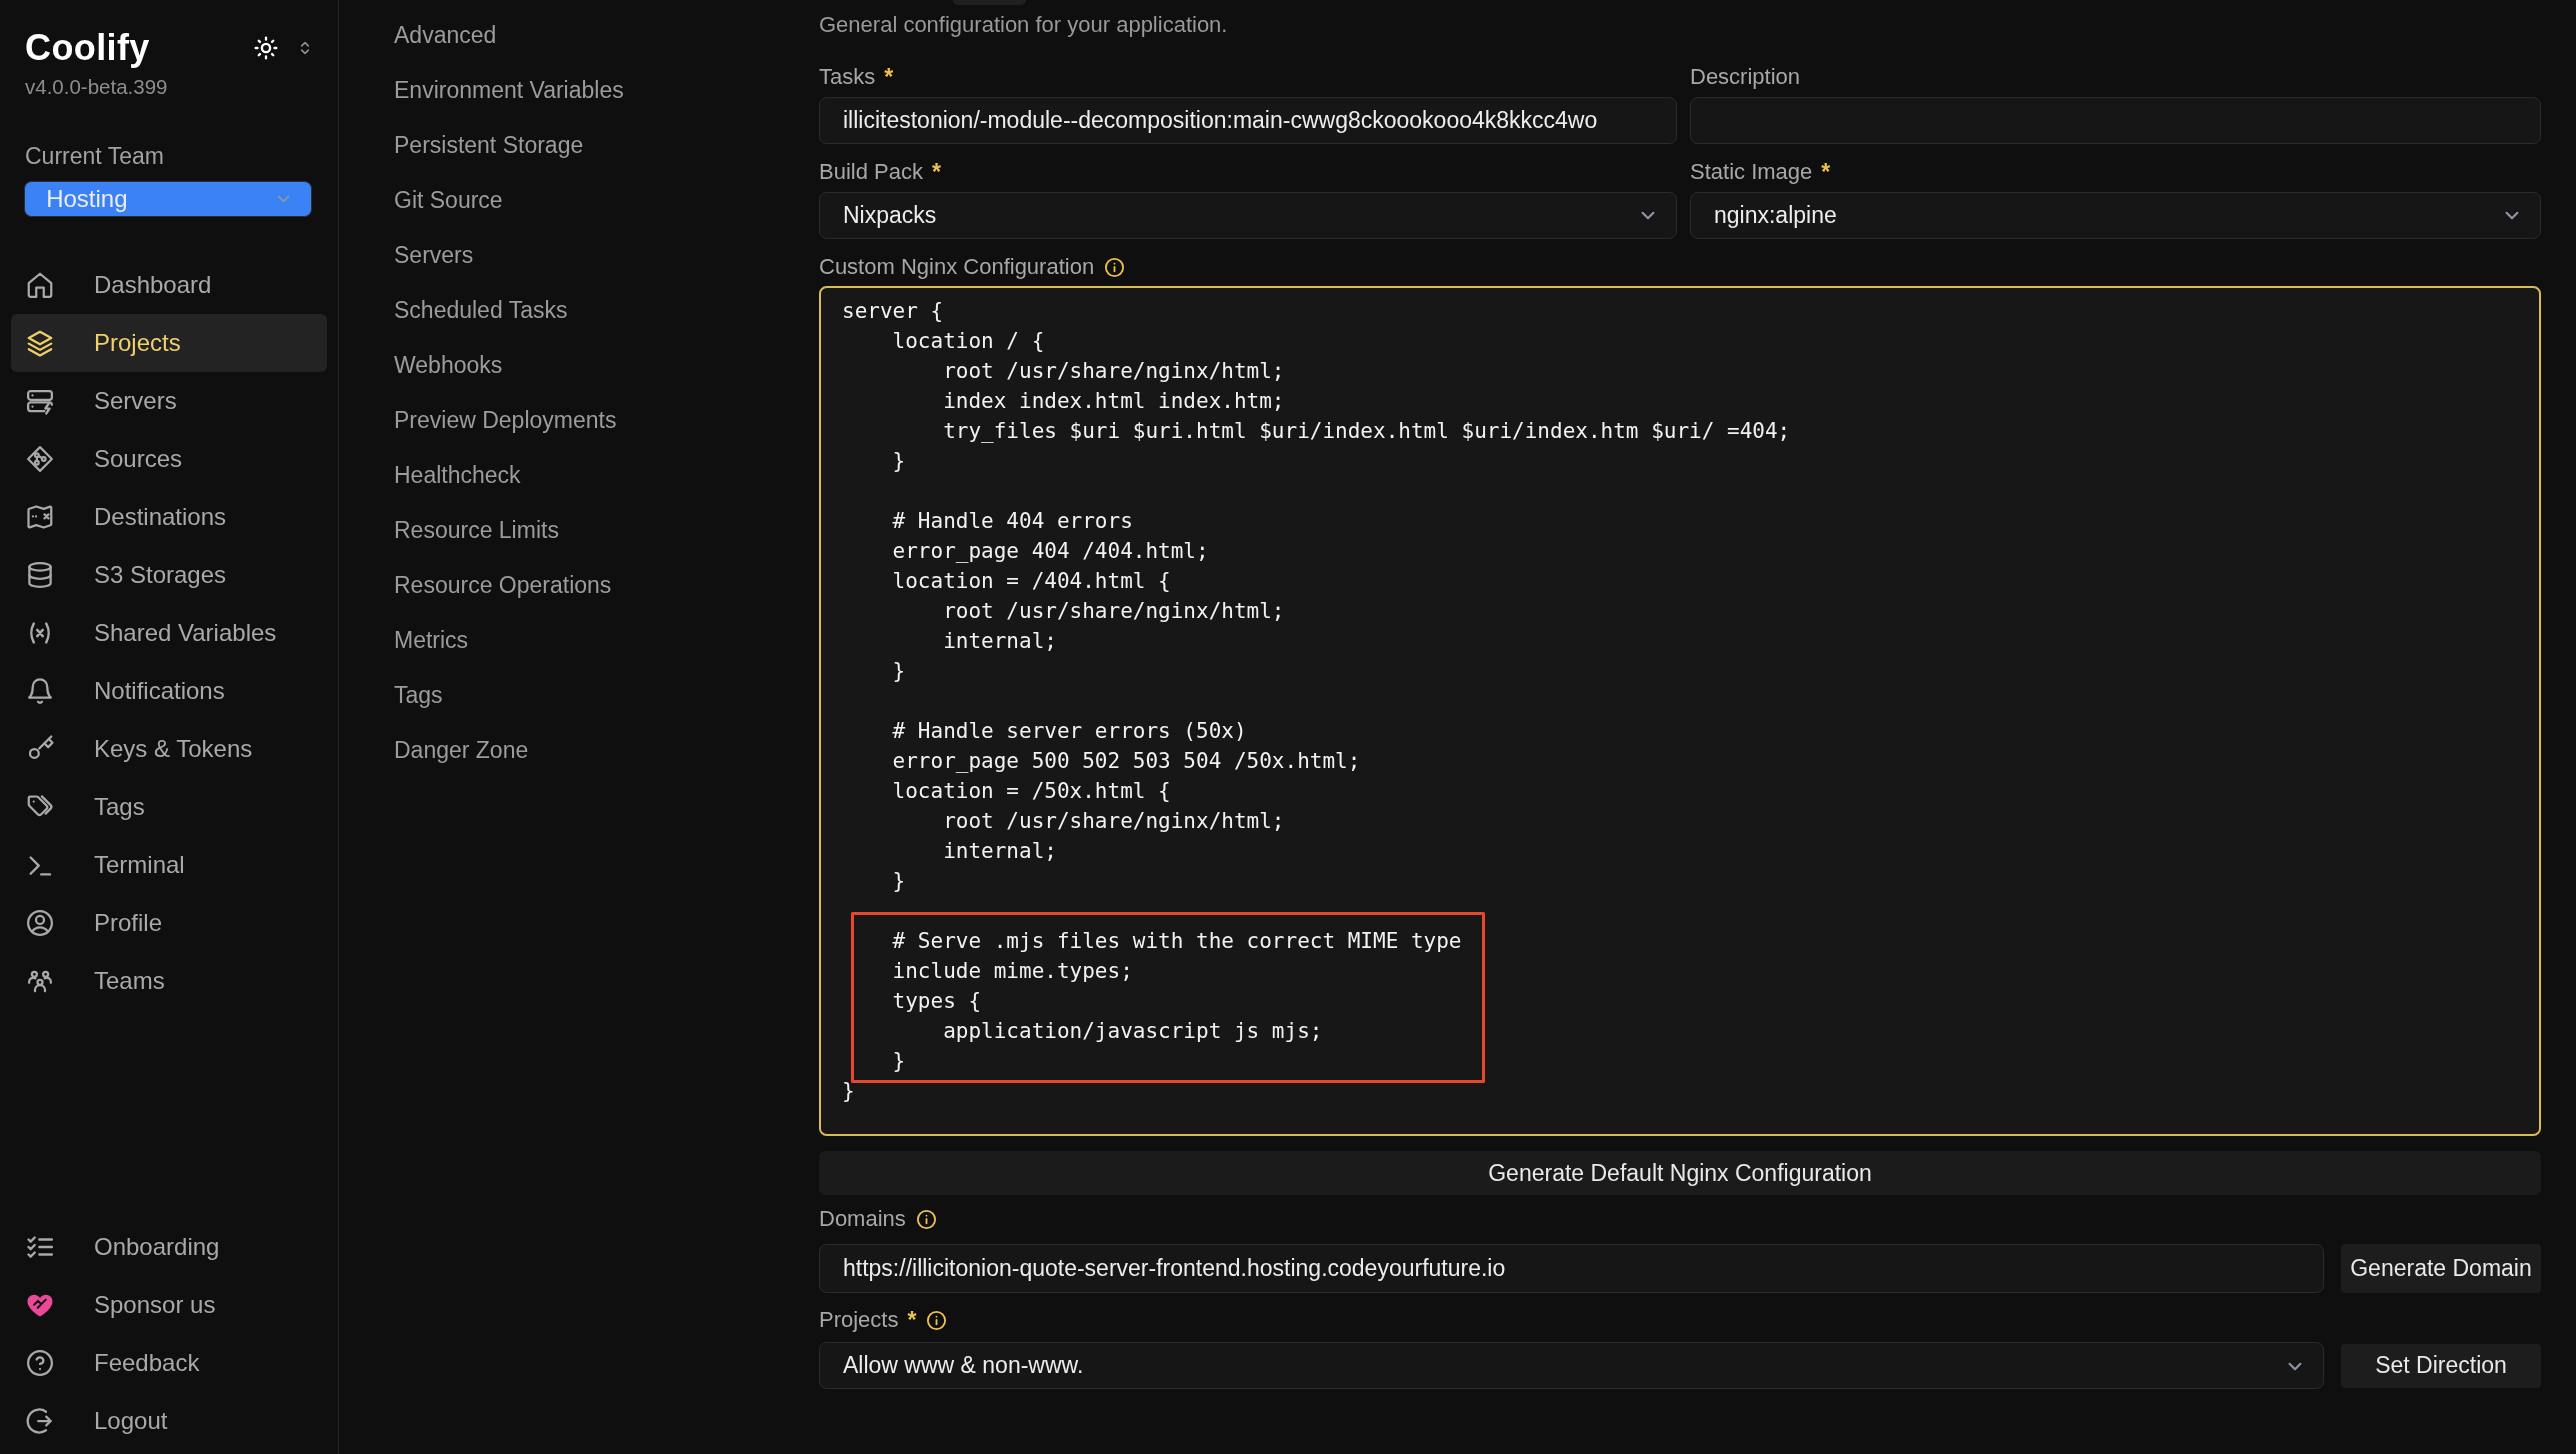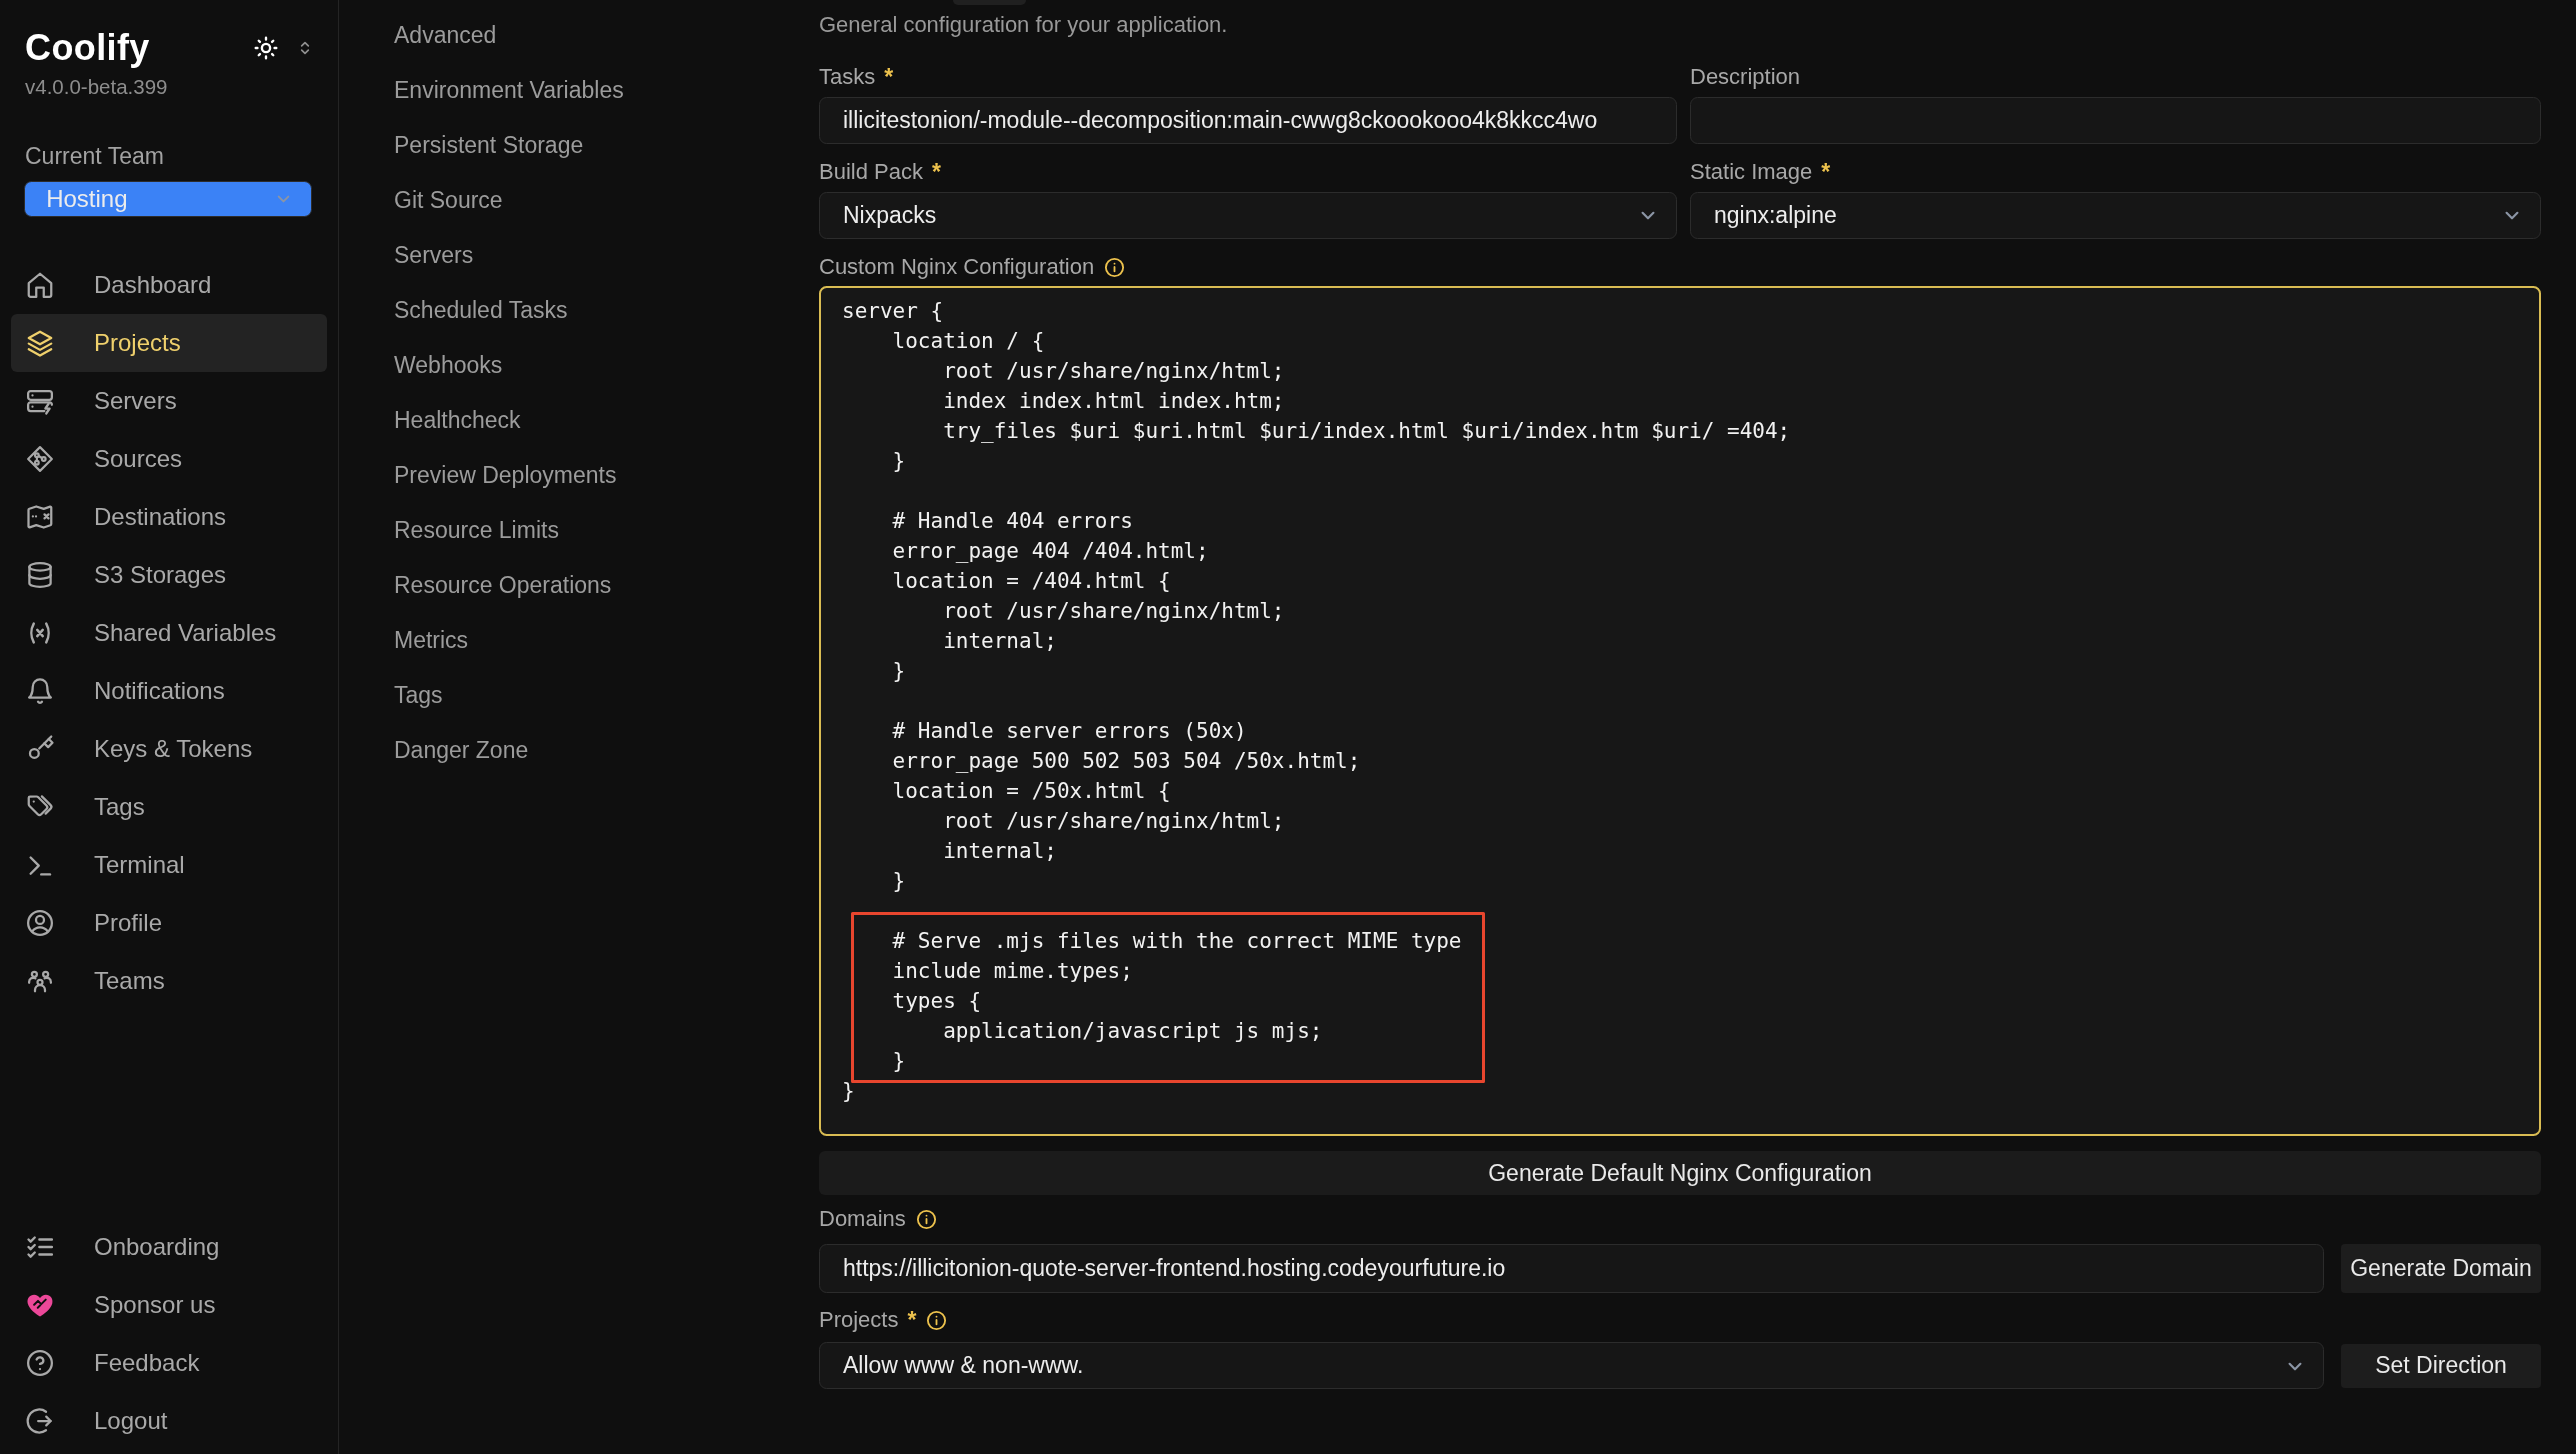--- a/index.html
+++ b/index.html
@@ -415,25 +415,25 @@
 
       <div class="submenu-item">
         <span>Scheduled Tasks</span>
       </div>
 
       <div class="submenu-item">
         <span>Webhooks</span>
       </div>
 
       <div class="submenu-item">
+        <span>Preview Deployments</span>
+      </div>
+
+      <div class="submenu-item">
         <span>Healthcheck</span>
-      </div>
-
-      <div class="submenu-item">
-        <span>Preview Deployments</span>
       </div>
 
 
       <div class="submenu-item">
         <span>Resource Limits</span>
       </div>
 
       <div class="submenu-item">
         <span>Resource Operations</span>
       </div>

